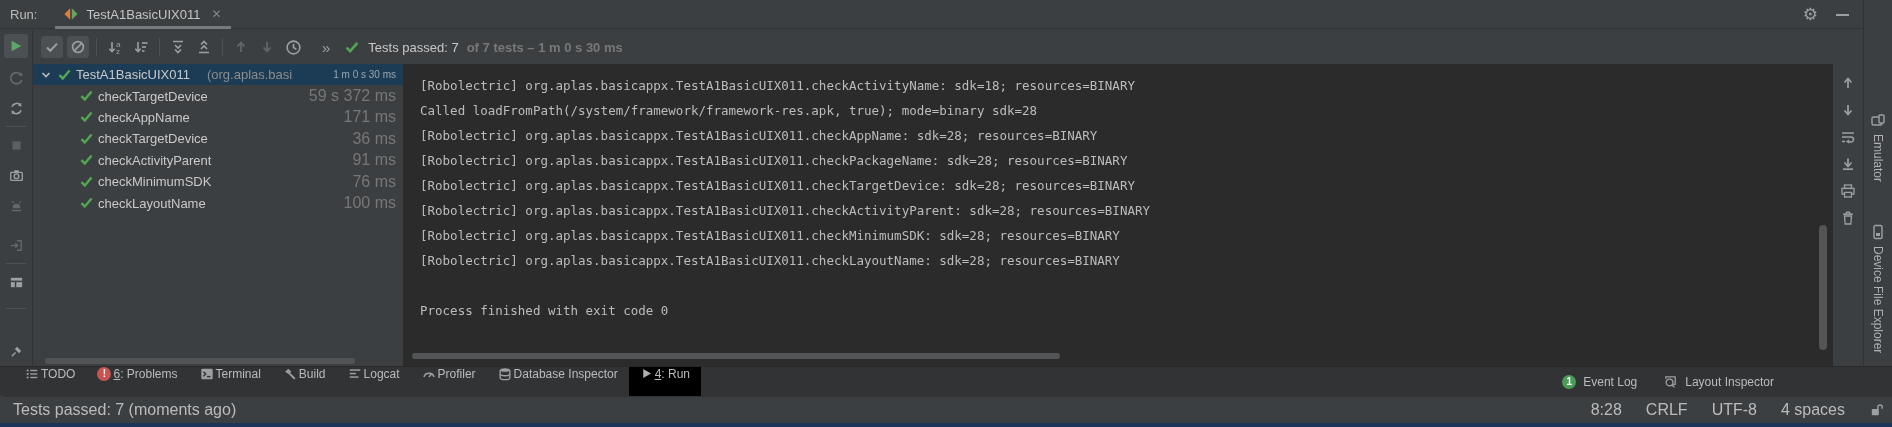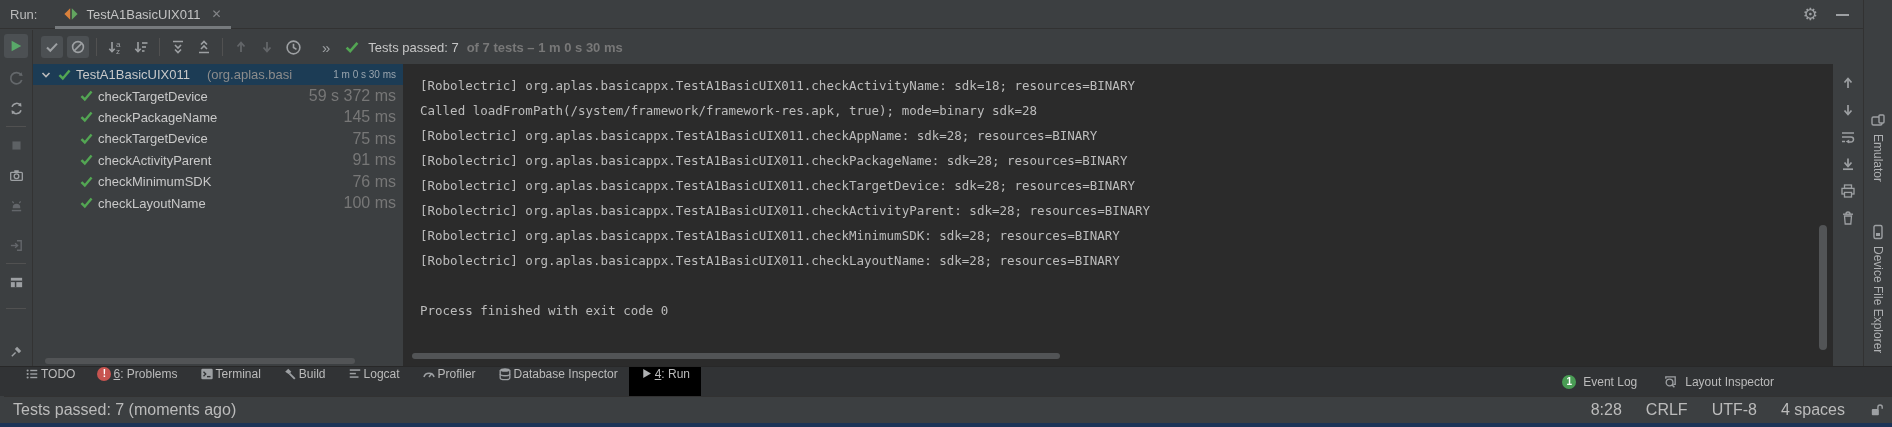--- a/index.html
+++ b/index.html
@@ -289,31 +289,31 @@
         </span>
       <span class="tname">checkTargetDevice</span>
       <span class="tdur">59 s 372 ms</span>
     </div>
     <div class="tree-row child">
       <span class="tick">
           <svg width="15" height="15" viewBox="0 0 16 16">
             <path d="M2.6 8.6 L6.2 12.2 L13.4 3.8" stroke="#53a653" stroke-width="2.6" fill="none"></path>
           </svg>
         </span>
-      <span class="tname">checkPackageName</span>
-      <span class="tdur">145 ms</span>
+      <span class="tname">checkAppName</span>
+      <span class="tdur">171 ms</span>
     </div>
     <div class="tree-row child">
       <span class="tick">
           <svg width="15" height="15" viewBox="0 0 16 16">
             <path d="M2.6 8.6 L6.2 12.2 L13.4 3.8" stroke="#53a653" stroke-width="2.6" fill="none"></path>
           </svg>
         </span>
       <span class="tname">checkTargetDevice</span>
-      <span class="tdur">75 ms</span>
+      <span class="tdur">36 ms</span>
     </div>
     <div class="tree-row child">
       <span class="tick">
           <svg width="15" height="15" viewBox="0 0 16 16">
             <path d="M2.6 8.6 L6.2 12.2 L13.4 3.8" stroke="#53a653" stroke-width="2.6" fill="none"></path>
           </svg>
         </span>
       <span class="tname">checkActivityParent</span>
       <span class="tdur">91 ms</span>
     </div>

